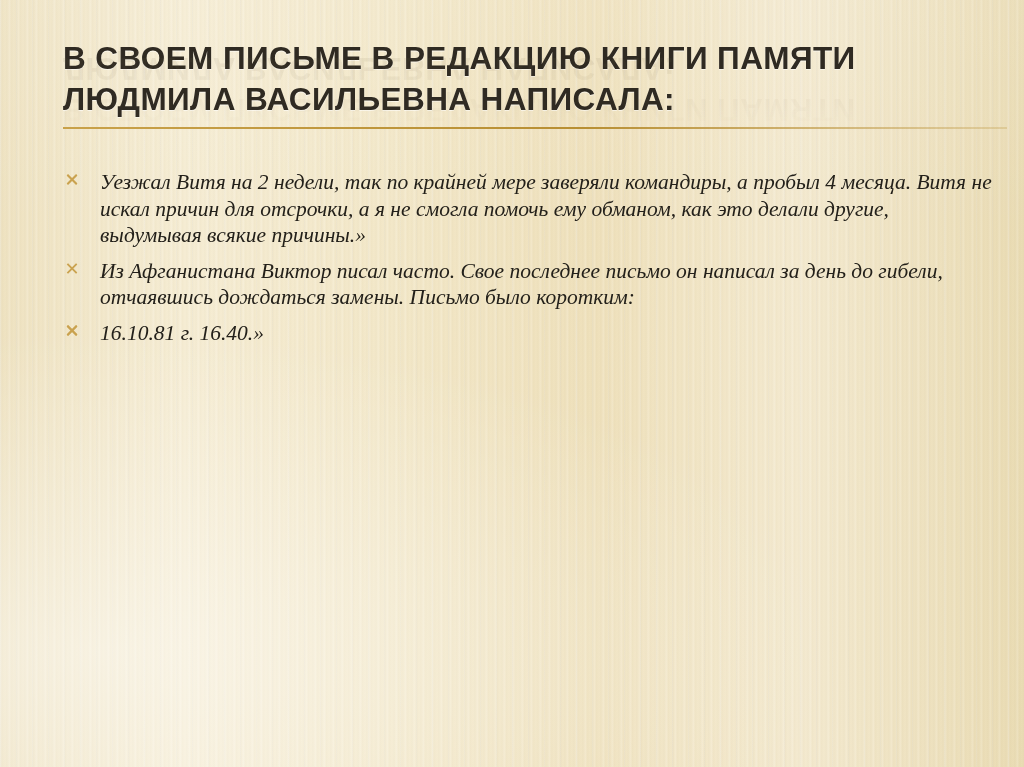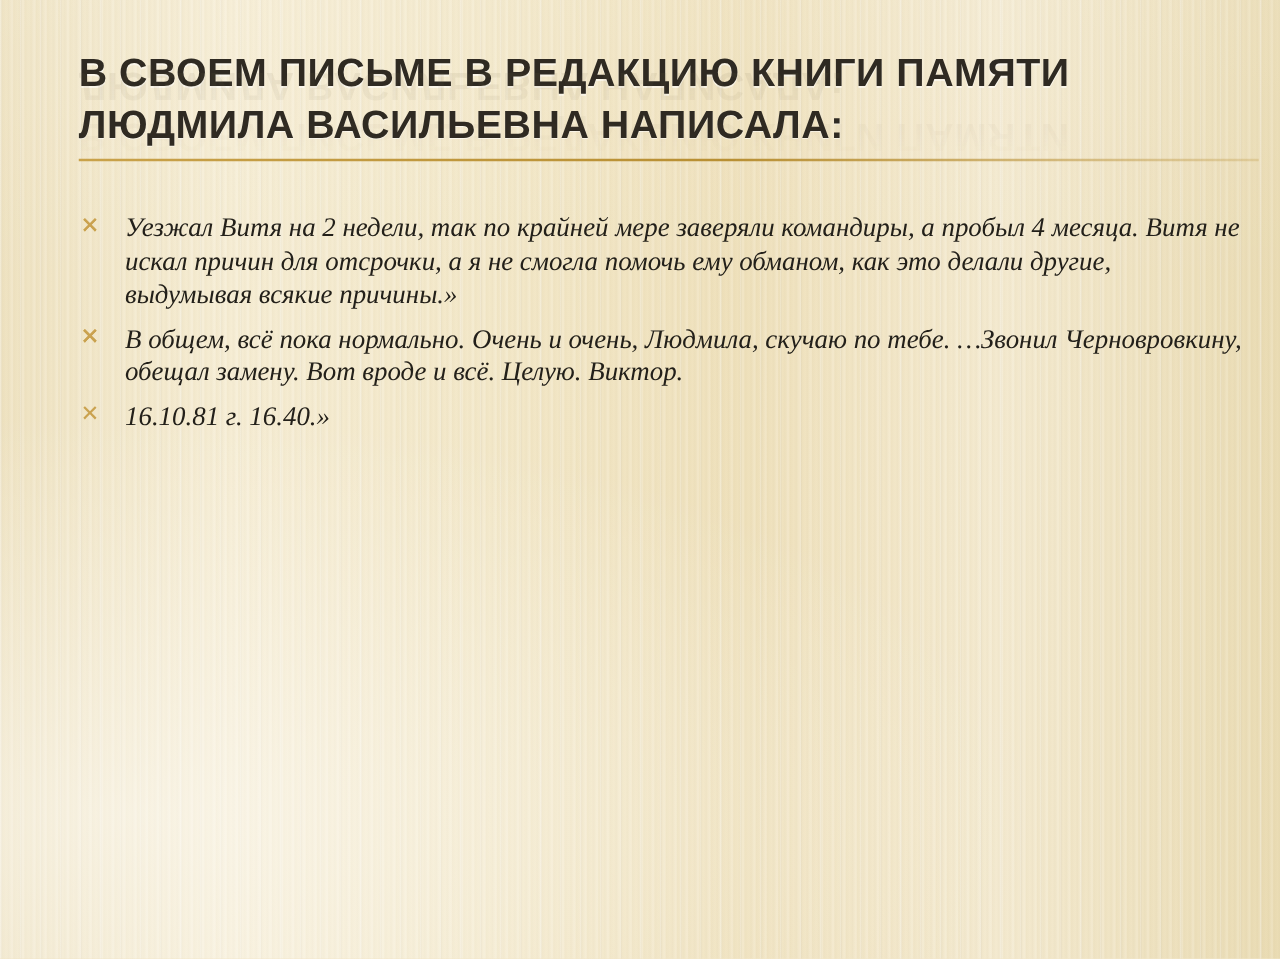--- a/index.html
+++ b/index.html
@@ -162,27 +162,27 @@
     <ul class="bullets">
       <li>
         <span class="marker">✕</span>
       </li>
       <li>
         <span class="marker">✕</span>
         <span> Уезжал Витя на 2 недели, так по крайней мере заверяли командиры, а пробыл 4 месяца. Витя не искал причин для отсрочки, а я не смогла помочь ему обманом, как это делали другие, выдумывая всякие причины.»</span>
       </li>
       <li>
         <span class="marker">✕</span>
+        <span> Из Афганистана Виктор писал часто. Свое последнее письмо он написал за день до гибели, отчаявшись дождаться замены. Письмо было коротким:</span>
       </li>
       <li>
         <span class="marker">✕</span>
       </li>
       <li>
         <span class="marker">✕</span>
-        <span> В общем, всё пока нормально. Очень и очень, Людмила, скучаю по тебе. …Звонил Черновровкину, обещал замену. Вот вроде и всё. Целую. Виктор.</span>
       </li>
       <li>
         <span class="marker">✕</span>
         <span> 16.10.81 г. 16.40.»</span>
       </li>
     </ul>
   </div>
 
 </div>
 

